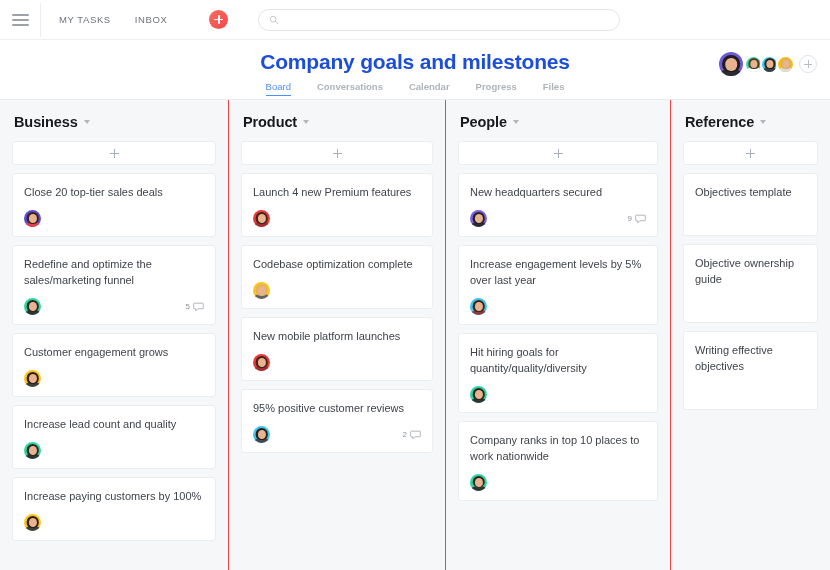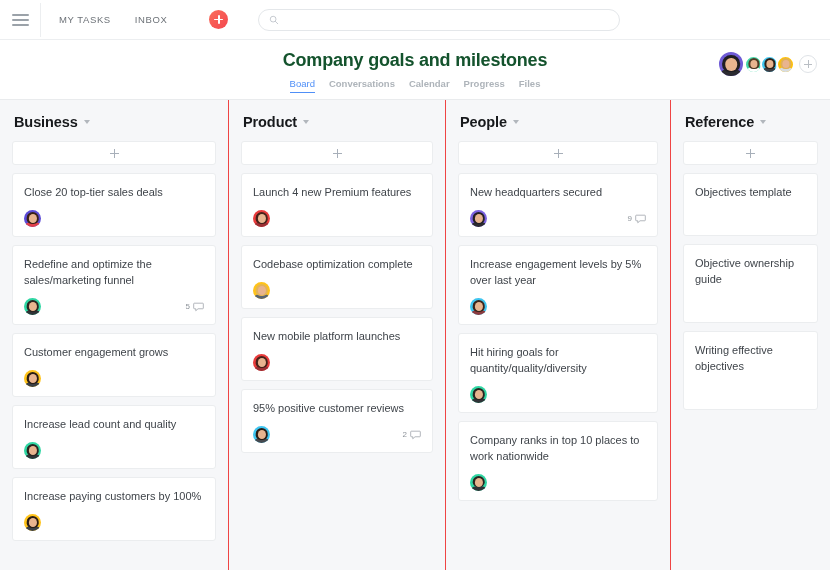--- a/index.html
+++ b/index.html
@@ -75,28 +75,28 @@
 
   
   .project-header {
     background: #ffffff;
     border-bottom: 1px solid #e9ebed;
     height: 60px;
     position: relative;
   }
   .project-title {
     text-align: center;
-    font-size: 18px;
+    font-size: 21px;
     font-weight: 700;
-    color: #14532d;
+    color: #1d4ed8;
     padding-top: 10px;
     letter-spacing: -0.2px;
   }
   .tabs {
-    display: flex; justify-content: center; gap: 14px;
+    display: flex; justify-content: center; gap: 26px;
     margin-top: 7px;
   }
   .tab {
     font-size: 9.5px; color: #aeb4ba; cursor: pointer;
     padding-bottom: 3px;
     font-weight: bold;
   }
   .tab.active {
     color: #4f8ff7;
     border-bottom: 1.5px solid #4f8ff7;

